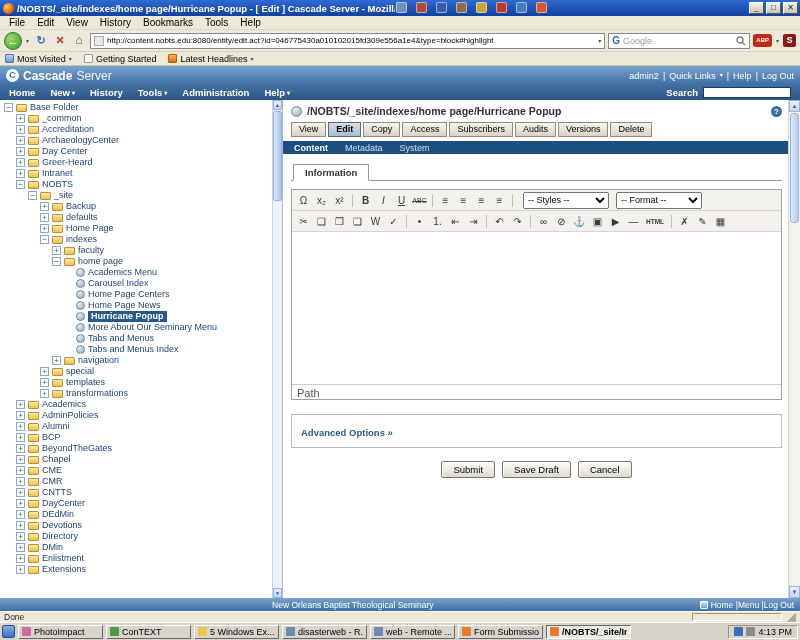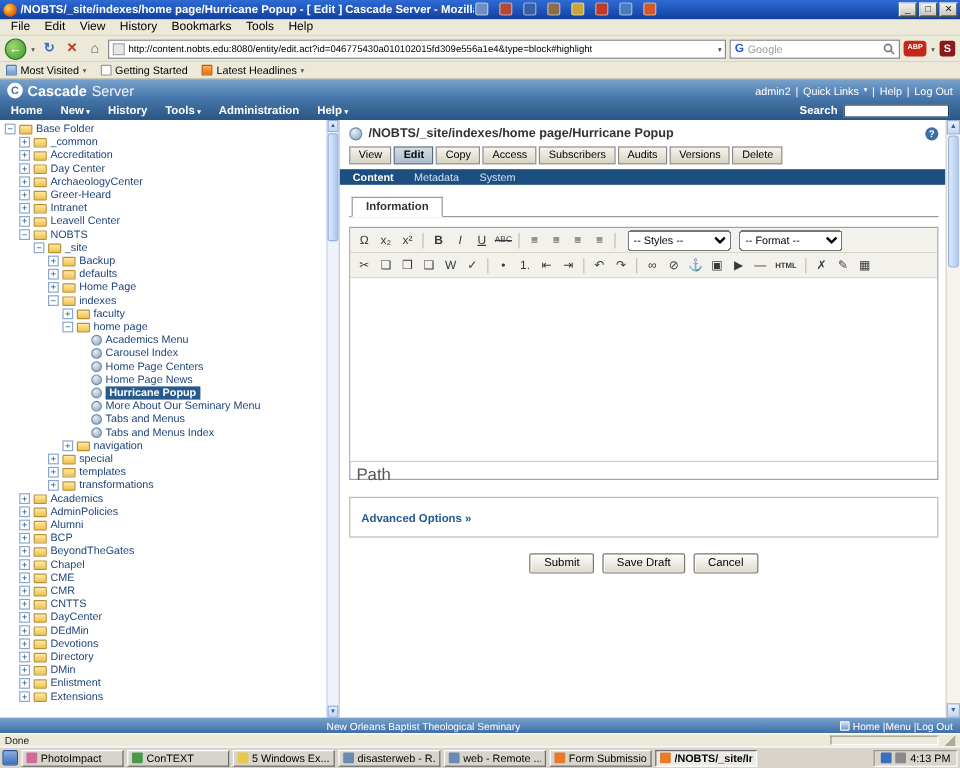--- a/index.html
+++ b/index.html
@@ -105,21 +105,21 @@
   .tb-group { display:flex; align-items:center; gap:1px; }
   .tbtn { min-width:17px; height:17px; font-size:10px; line-height:16px; text-align:center; color:#3a3a3a; border:1px solid transparent; cursor:pointer; }
   .tbtn.bold { font-weight:bold; }
   .tbtn.italic { font-style:italic; }
   .tbtn.underline { text-decoration:underline; }
   .tbtn.strike { text-decoration:line-through; font-size:7px; }
   .tbtn.wide { font-size:6.5px; font-weight:bold; padding:0 2px; }
   .tbtn.sep { min-width:1px; width:1px; height:13px; background:#c4c0b4; border:none; margin:0 3px; cursor:default; }
   .ed-select { height:17px; font-size:9px; font-family:inherit; width:86px; margin-left:7px; }
   .ed-body { height:152px; background:#fff; }
-  .ed-path { border-top:1px solid #c8ccd0; height:15px; font-size:14px; color:#555; padding:2px 5px; }
+  .ed-path { border-top:1px solid #c8ccd0; height:15px; font-size:11px; color:#555; padding:2px 5px; }
 
   .advanced-box { margin-top:14px; border:1px solid #bbb; padding:7px 9px; flex:none; }
   .advanced-link { font-size:9.5px; font-weight:bold; color:#26598c; cursor:pointer; }
   .btn-row { margin-top:13px; display:flex; justify-content:center; gap:7px; flex:none; }
   .form-btn { font-family:inherit; font-size:9.5px; padding:2px 11px; background:linear-gradient(#fdfdfb,#dedacc); border:1px solid #7a766a; border-radius:2px; box-shadow:inset 1px 1px 0 #fff; cursor:pointer; }
 
   .v-scroll { width:12px; flex:none; background:#f4f3ee; border-left:1px solid #d8d4c8; display:flex; flex-direction:column; }
   .vs-btn { height:12px; flex:none; background:linear-gradient(#e8f0fc,#c4d8f4); border:1px solid #9ab4dc; color:#3a66a8; font-size:6px; line-height:10px; text-align:center; }
   .vs-thumb { height:110px; flex:none; margin:1px; background:linear-gradient(90deg,#dce9fb,#b4ccf0); border:1px solid #9ab4dc; border-radius:3px; }
   .vs-space { flex:1; }
@@ -296,41 +296,36 @@
           <span class="tlabel">_common</span>
         </div>
           <div class="tree-item ico-folder exp-plus" style="padding-left: 16px;">
           <span class="expander"></span>
           <span class="tico"></span>
           <span class="tlabel">Accreditation</span>
         </div>
           <div class="tree-item ico-folder exp-plus" style="padding-left: 16px;">
           <span class="expander"></span>
           <span class="tico"></span>
+          <span class="tlabel">ArchaeologyCenter</span>
+        </div>
+          <div class="tree-item ico-folder exp-plus" style="padding-left: 16px;">
+          <span class="expander"></span>
+          <span class="tico"></span>
           <span class="tlabel">Day Center</span>
         </div>
           <div class="tree-item ico-folder exp-plus" style="padding-left: 16px;">
           <span class="expander"></span>
           <span class="tico"></span>
-          <span class="tlabel">ArchaeologyCenter</span>
-        </div>
-          <div class="tree-item ico-folder exp-plus" style="padding-left: 16px;">
-          <span class="expander"></span>
-          <span class="tico"></span>
           <span class="tlabel">Greer-Heard</span>
         </div>
           <div class="tree-item ico-folder exp-plus" style="padding-left: 16px;">
           <span class="expander"></span>
           <span class="tico"></span>
           <span class="tlabel">Intranet</span>
-        </div>
-          <div class="tree-item ico-folder exp-plus" style="padding-left: 16px;">
-          <span class="expander"></span>
-          <span class="tico"></span>
-          <span class="tlabel">Leavell Center</span>
         </div>
           <div class="tree-item ico-folder exp-minus" style="padding-left: 16px;">
           <span class="expander"></span>
           <span class="tico"></span>
           <span class="tlabel">NOBTS</span>
         </div>
           <div class="tree-item ico-folder exp-minus" style="padding-left: 28px;">
           <span class="expander"></span>
           <span class="tico"></span>
           <span class="tlabel">_site</span>

